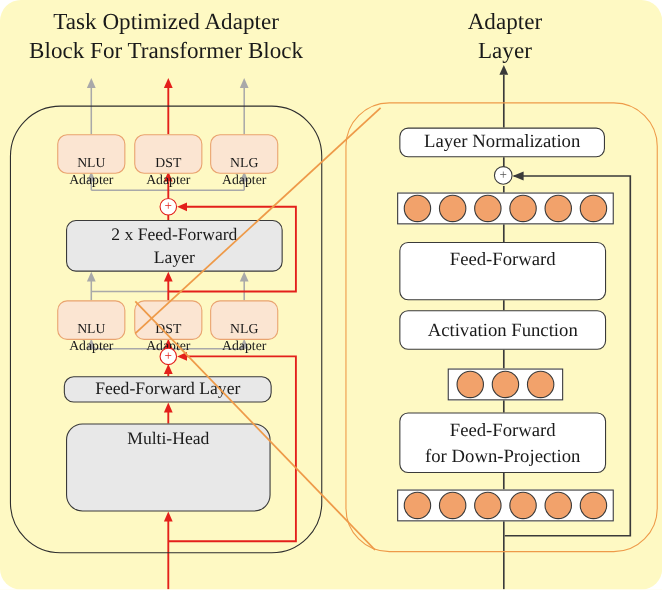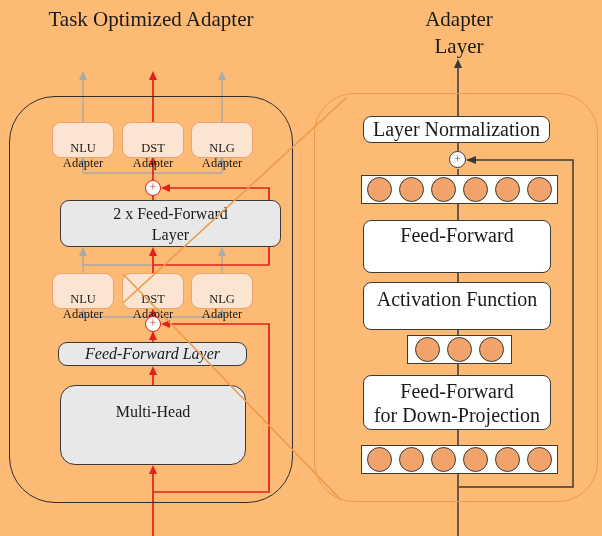--- a/index.html
+++ b/index.html
@@ -7,43 +7,43 @@
     --path-gray:#A9A9A9;
     --callout-orange:#EE9A49;
     --adapter-fill:#FBE5D2;
     --adapter-border:#E9A36F;
     --gray-box-fill:#E8E8E8;
     --neuron-fill:#F2A26B;
     --line-dark:#3A3A3A;
   }
   html,body{margin:0;padding:0;background:#fff;}
   #stage{
-    position:relative;width:602px;height:536px;background:#fdba74;overflow:hidden;
-    font-family:"Liberation Serif","DejaVu Serif",serif;color:#1a1a1a;
+    position:relative;width:602px;height:536px;background:#fef9c3;overflow:hidden;
+    font-family:"Liberation Serif","DejaVu Serif",serif;color:#1a1a1a;border-radius:19px;
   }
   .abs{position:absolute;box-sizing:border-box;}
   svg.layer{position:absolute;left:0;top:0;width:602px;height:536px;}
   #wiring{z-index:1;}
   #overlay{z-index:4;pointer-events:none;}
   .title{z-index:2;text-align:center;font-size:21px;line-height:27px;white-space:nowrap;}
   .container{z-index:1;background:transparent;}
   .left-container{left:9px;top:96px;width:284px;height:407px;border:1.6px solid #2e2e2e;border-radius:46px;}
   .right-container{left:314px;top:93px;width:284px;height:409px;border:1.6px solid var(--callout-orange);border-radius:40px;}
   .adapter{
     z-index:2;width:62px;height:36px;background:var(--adapter-fill);
     border:1.7px solid var(--adapter-border);border-radius:9px;
     text-align:center;font-size:12.5px;line-height:15px;padding-top:18px;
   }
   .graybox{
     z-index:2;background:var(--gray-box-fill);border:1.6px solid var(--line-dark);
     border-radius:9px;text-align:center;font-size:16px;
   }
   .whitebox{
     z-index:2;background:#fff;border:1.5px solid var(--line-dark);
-    border-radius:8px;text-align:center;font-size:20px;
+    border-radius:8px;text-align:center;font-size:17px;
   }
   .plus-circle{
     z-index:3;background:#fff;border-radius:50%;text-align:center;
   }
   .plus-red{left:145px;width:16px;height:16px;border:1.5px solid var(--highlight-red);
     color:var(--highlight-red);font-size:12px;line-height:13px;}
   .plus-dark{left:449px;top:151px;width:17px;height:17px;border:1.4px solid var(--line-dark);
     color:#555;font-size:12px;line-height:14px;}
   .dotrow{
     z-index:2;background:#fff;border:1.5px solid var(--line-dark);
@@ -106,20 +106,21 @@
         M458 203 V220 M458 273 V282 M458 318 V335 M458 363 V375
         M458 430 V445 M458 473 V536
         M467 160 H573 V487 H459"></path>
       <polygon class="f-dark" points="454,68 462,68 458,59"></polygon>
       <polygon class="f-dark" points="476,156 476,164 466,160"></polygon>
     </g>
   </svg>
 
   <div class="abs title" style="left:2px;top:6px;width:298px;">
     <div>Task Optimized Adapter</div>
+    <div>Block For Transformer Block</div>
   </div>
   <div class="abs title" style="left:384px;top:6px;width:150px;">
     <div>Adapter</div>
     <div>Layer</div>
   </div>
 
   <div class="abs container left-container"></div>
   <div class="abs container right-container"></div>
 
   <div class="abs adapter" style="left:52px;top:122px;">
@@ -130,64 +131,64 @@
     <div>DST</div>
     <div>Adapter</div>
   </div>
   <div class="abs adapter" style="left:191px;top:122px;">
     <div>NLG</div>
     <div>Adapter</div>
   </div>
 
   <div class="abs plus-circle plus-red" style="top:180px;"><span>+</span></div>
 
-  <div class="abs graybox" style="left:60px;top:200px;width:221px;height:47px;line-height:21px;padding-top:2px;">
+  <div class="abs graybox" style="left:60px;top:200px;width:197px;height:47px;line-height:21px;padding-top:2px;">
     <div>2 x Feed-Forward</div>
     <div>Layer</div>
   </div>
 
   <div class="abs adapter" style="left:52px;top:273px;">
     <div>NLU</div>
     <div>Adapter</div>
   </div>
   <div class="abs adapter" style="left:122px;top:273px;">
     <div>DST</div>
     <div>Adapter</div>
   </div>
   <div class="abs adapter" style="left:191px;top:273px;">
     <div>NLG</div>
     <div>Adapter</div>
   </div>
 
   <div class="abs plus-circle plus-red" style="top:316px;"><span>+</span></div>
 
-  <div class="abs graybox" style="left:58px;top:342px;width:189px;height:24px;line-height:21px;font-style:italic;"><span>Feed-Forward Layer</span></div>
-
-  <div class="abs graybox" style="left:60px;top:385px;width:186px;height:80px;border-radius:15px;line-height:24px;padding-top:14px;">
+  <div class="abs graybox" style="left:58px;top:342px;width:189px;height:24px;line-height:21px;"><span>Feed-Forward Layer</span></div>
+
+  <div class="abs graybox" style="left:60px;top:385px;width:186px;height:80px;border-radius:15px;line-height:24px;padding-top:2px;">
     <div>Multi-Head</div>
   </div>
 
   <div class="abs whitebox" style="left:363px;top:116px;width:187px;height:27px;line-height:24px;"><span>Layer Normalization</span></div>
 
   <div class="abs plus-circle plus-dark"><span>+</span></div>
 
   <div class="abs dotrow" style="left:361px;top:175px;width:197px;height:29px;">
       <span class="dot"></span>
       <span class="dot"></span>
       <span class="dot"></span>
       <span class="dot"></span>
       <span class="dot"></span>
       <span class="dot"></span>
     </div>
 
   <div class="abs whitebox" style="left:363px;top:220px;width:188px;height:53px;line-height:23px;padding-top:3px;">
     <div>Feed-Forward</div>
   </div>
 
-  <div class="abs whitebox" style="left:363px;top:282px;width:188px;height:48px;line-height:33px;"><span>Activation Function</span></div>
+  <div class="abs whitebox" style="left:363px;top:282px;width:188px;height:36px;line-height:33px;"><span>Activation Function</span></div>
 
   <div class="abs dotrow" style="left:407px;top:335px;width:105px;height:29px;">
       <span class="dot"></span>
       <span class="dot"></span>
       <span class="dot"></span>
     </div>
 
   <div class="abs whitebox" style="left:363px;top:375px;width:188px;height:55px;line-height:24px;padding-top:3px;">
     <div>Feed-Forward</div>
     <div>for Down-Projection</div>

